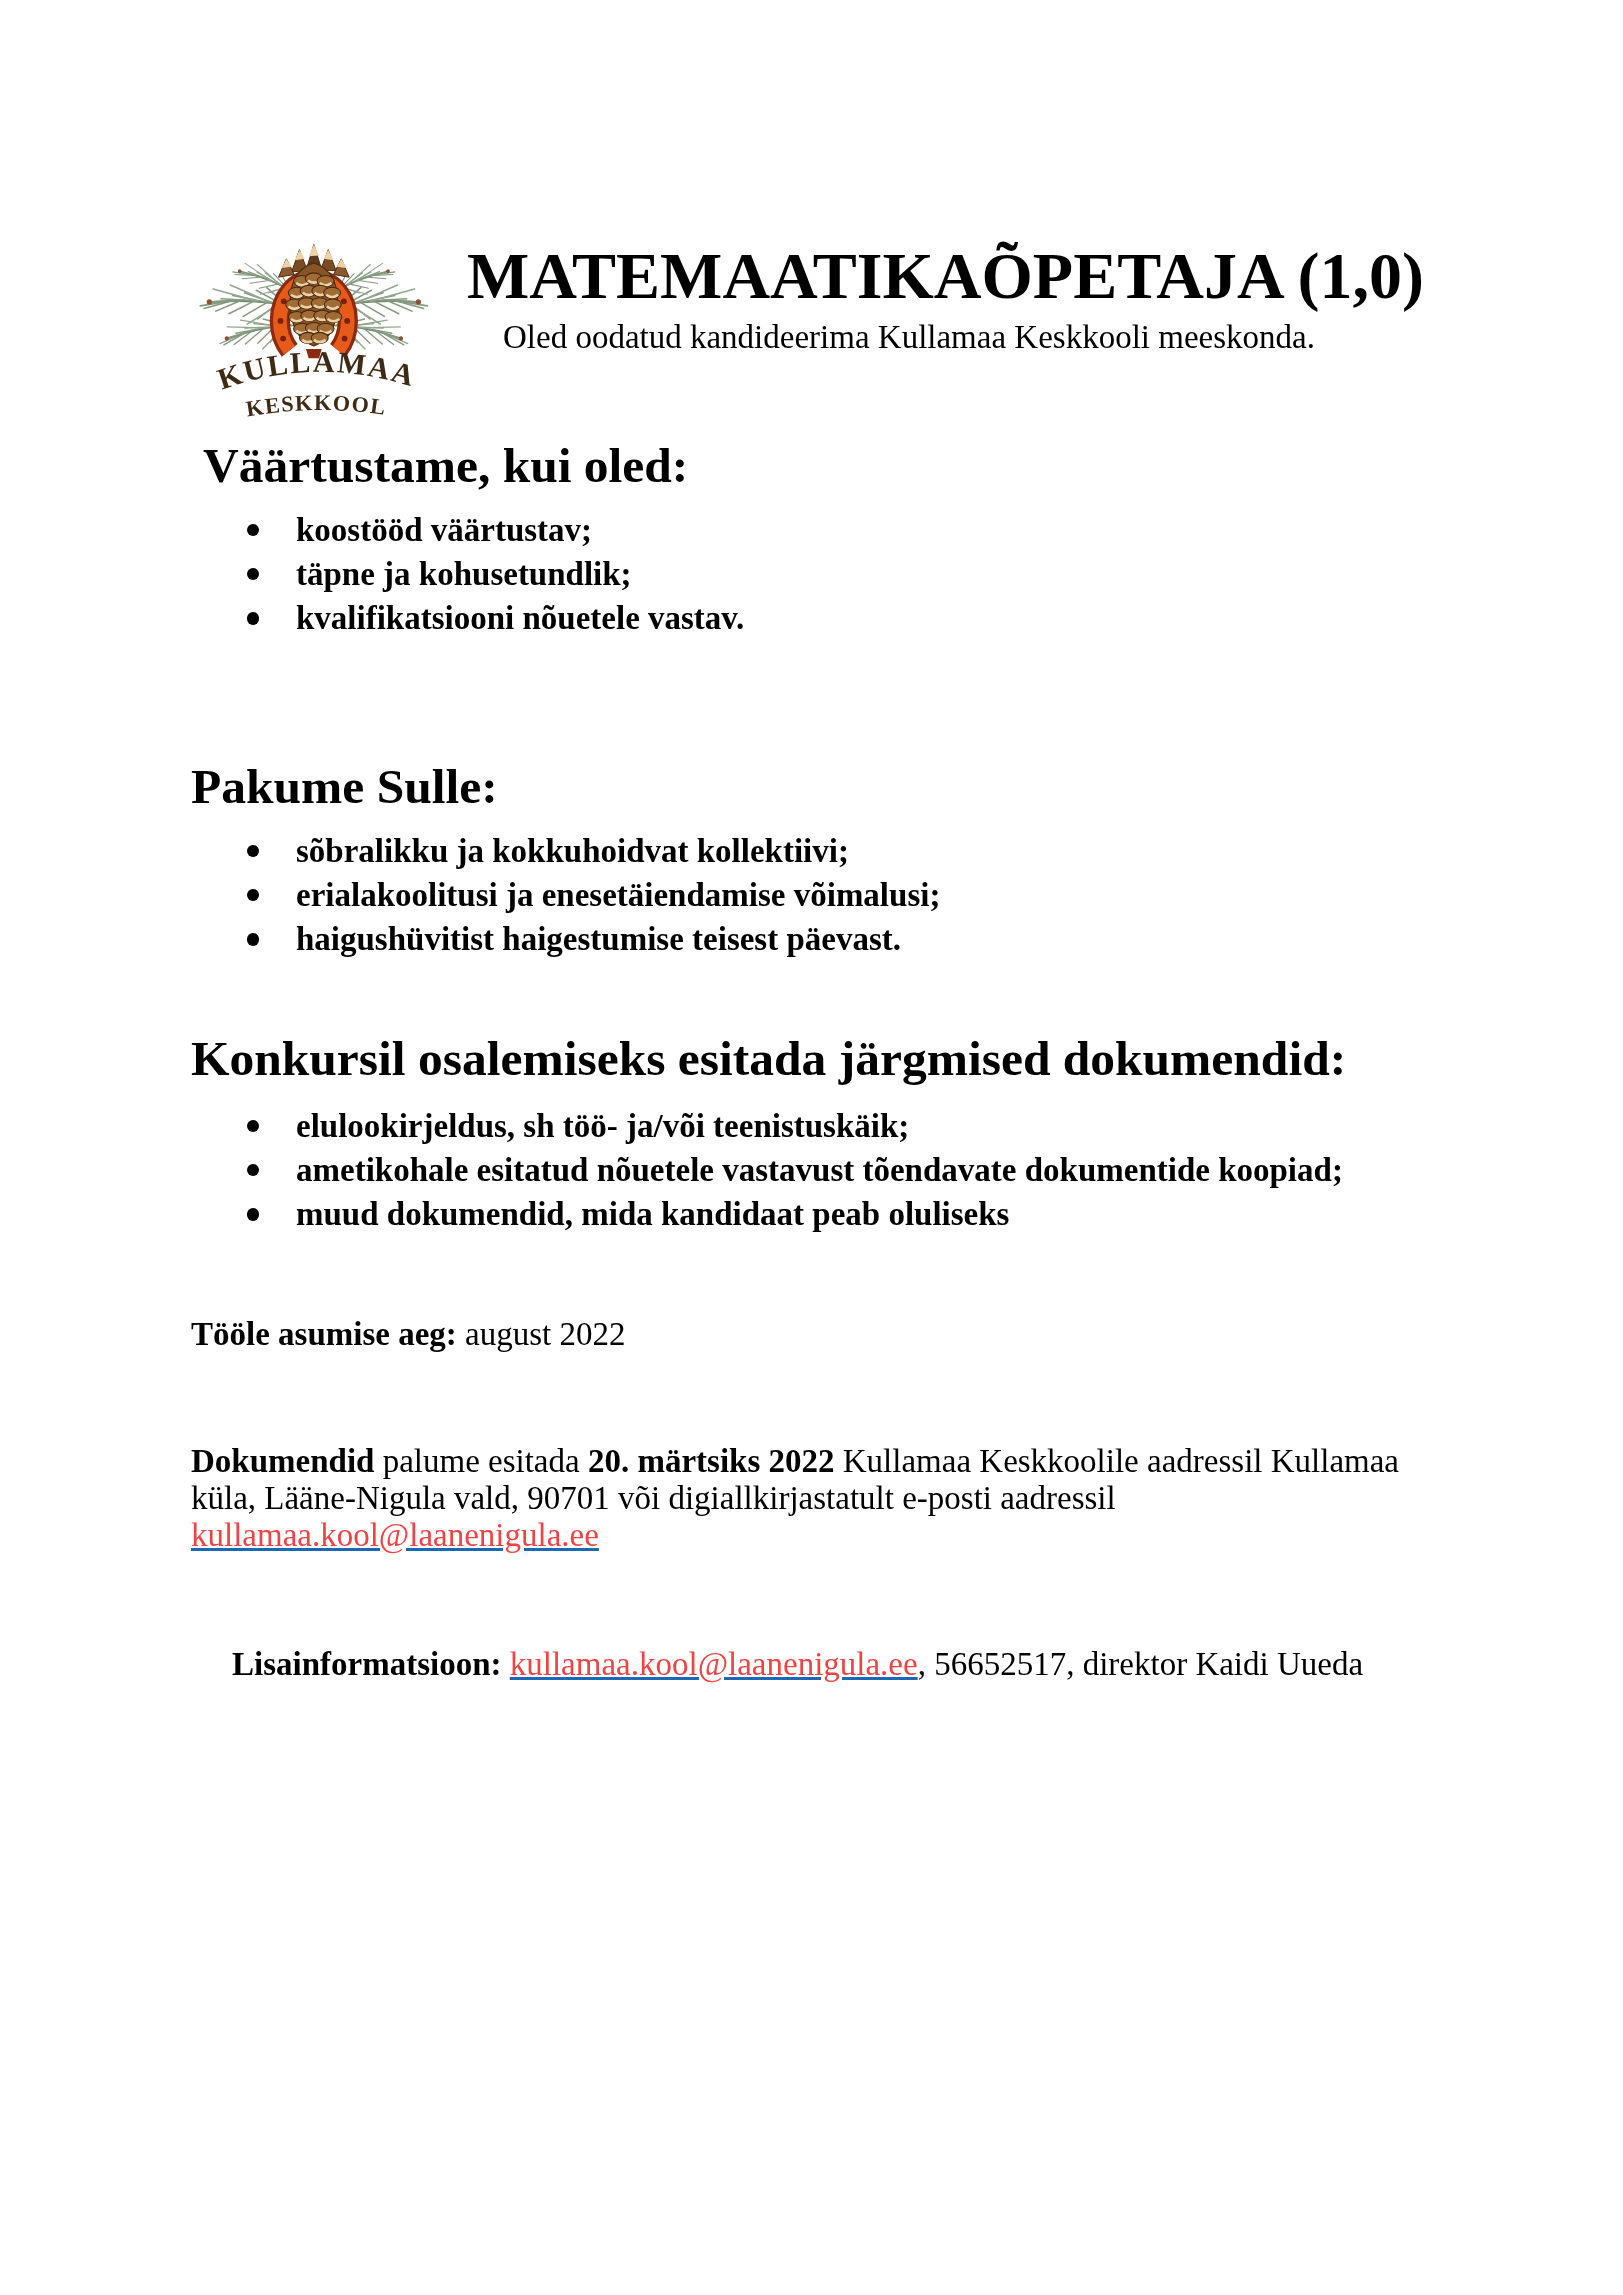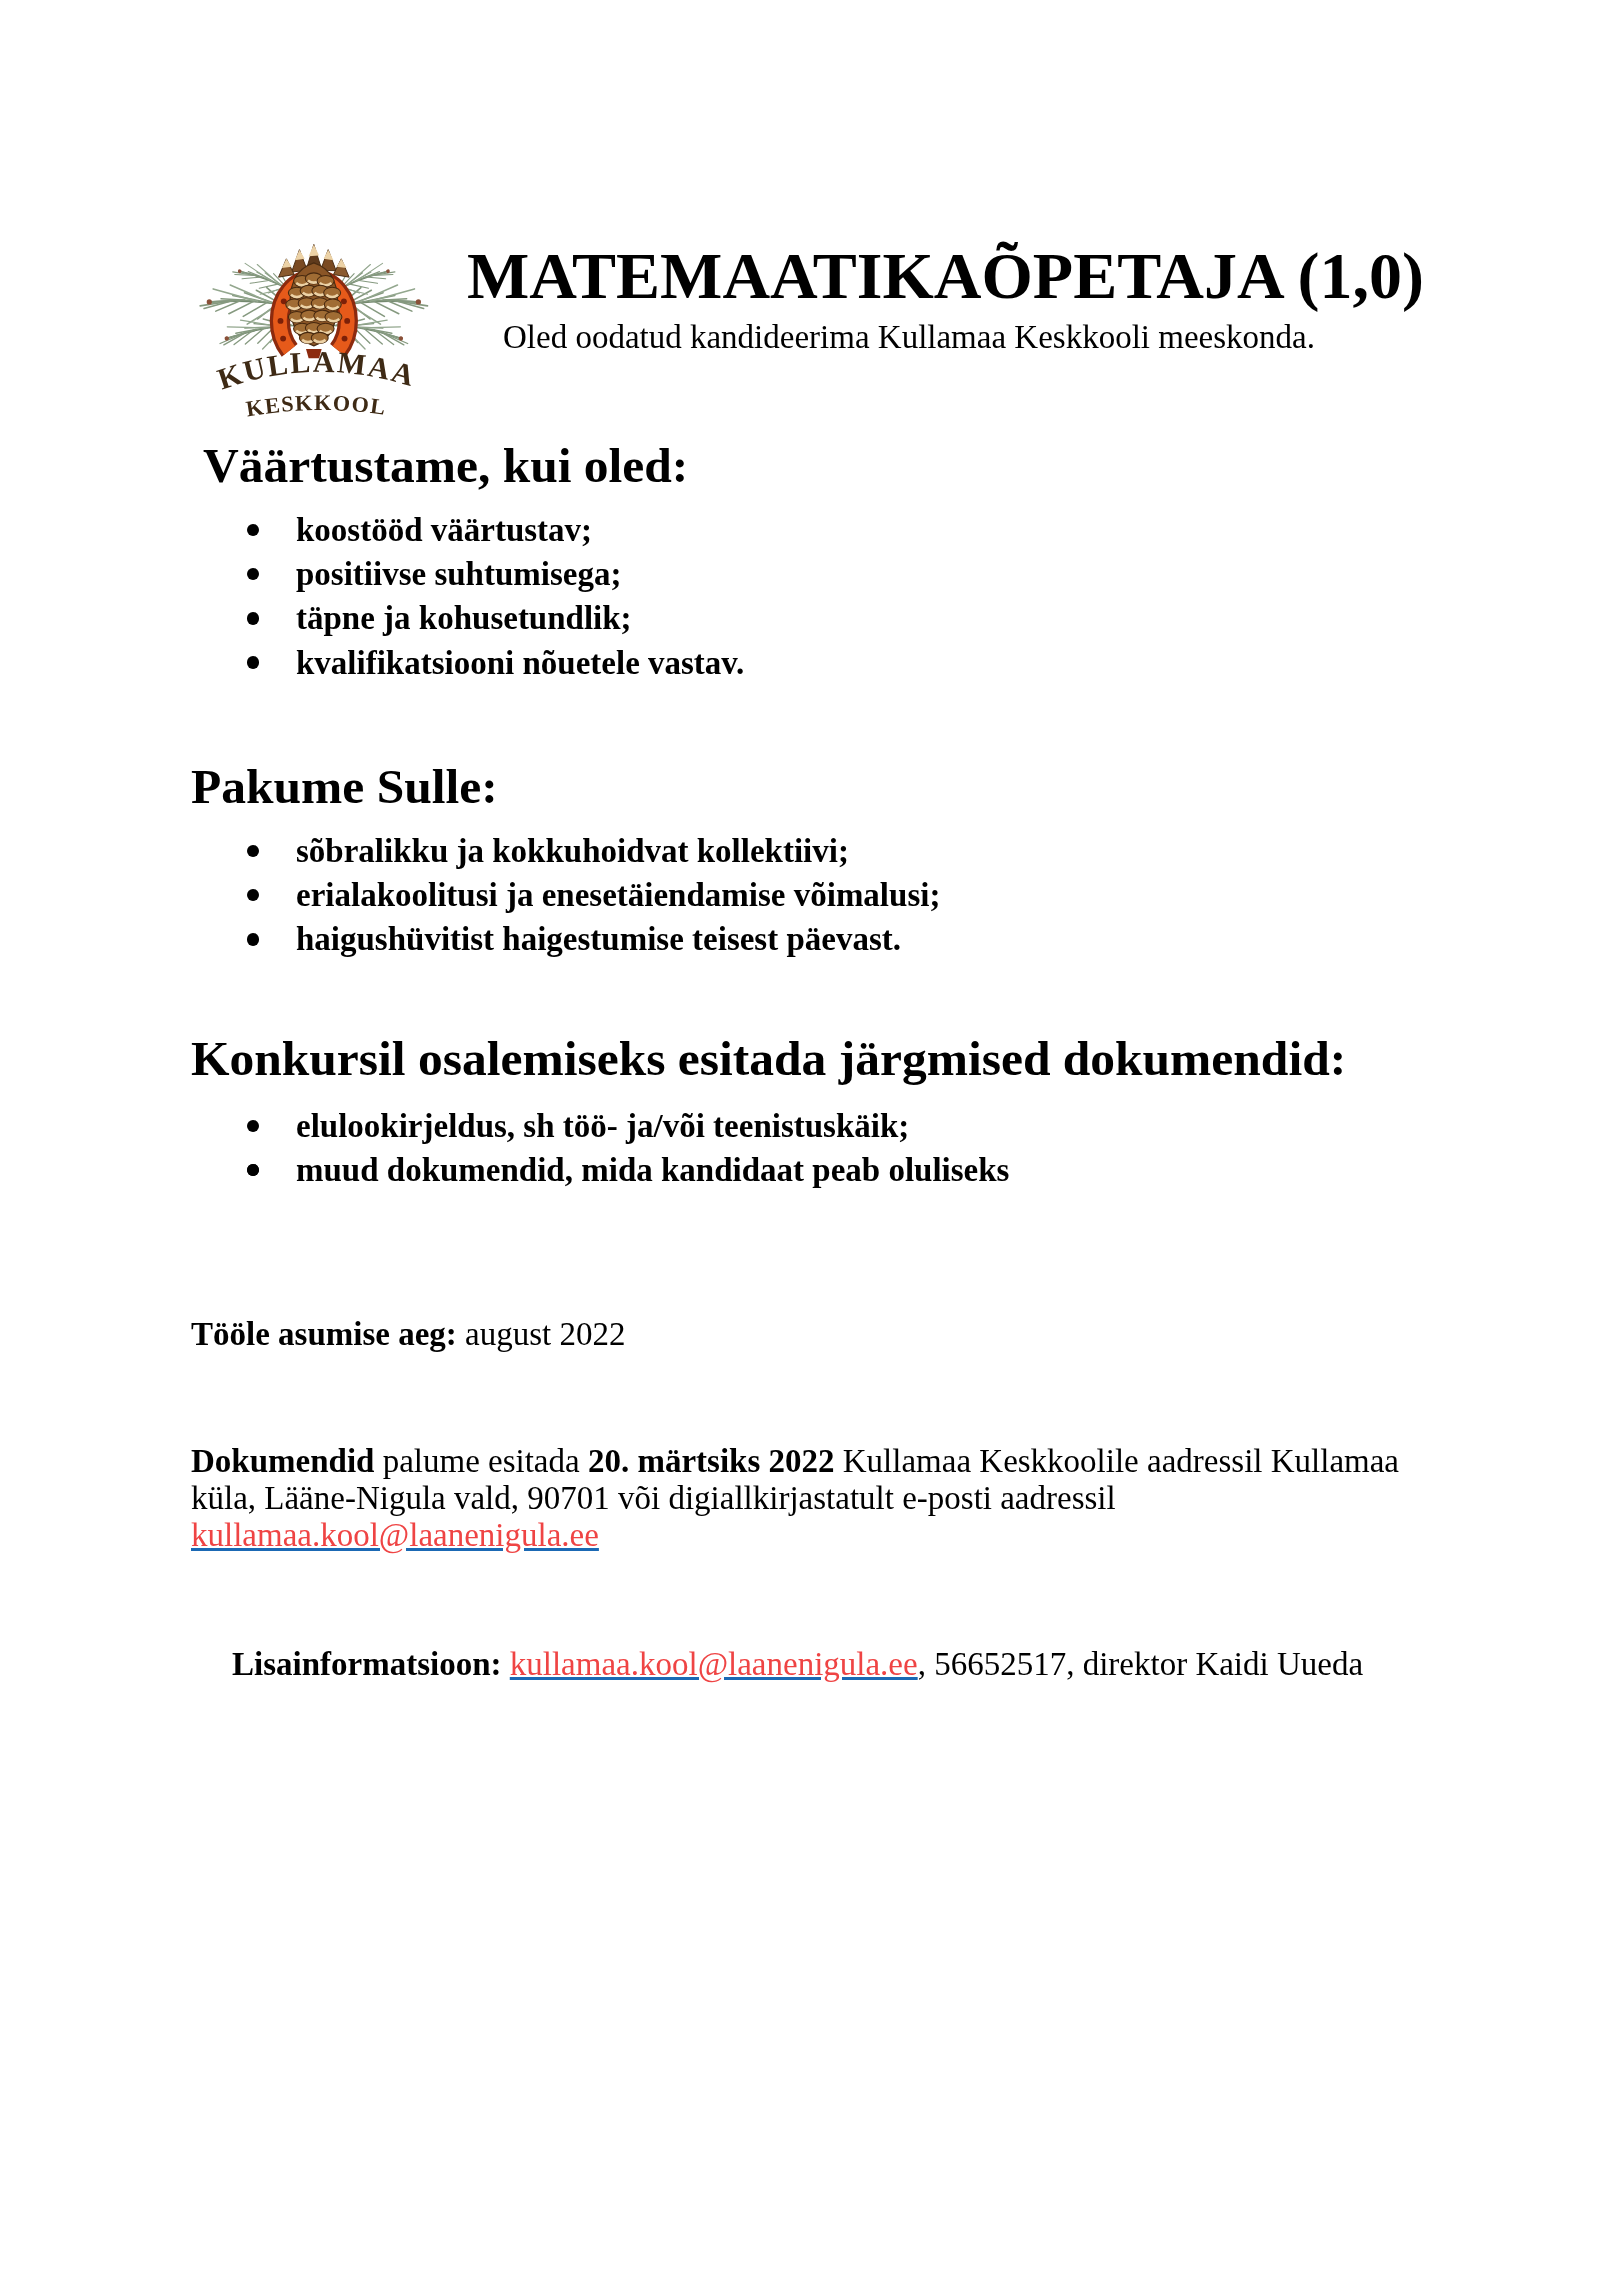--- a/index.html
+++ b/index.html
@@ -162,36 +162,35 @@
     </text>
   </svg>
 </div>
 
 <h1 class="abs title line">MATEMAATIKAÕPETAJA (1,0)</h1>
 <p class="abs subtitle line">Oled oodatud kandideerima Kullamaa Keskkooli meeskonda.</p>
 
 <h2 class="abs h-sec1 line">Väärtustame, kui oled:</h2>
 <ul class="abs blist list-sec1">
   <li><span class="dot"></span><span>koostööd väärtustav;</span></li>
-  <li><span class="dot"></span><span>positiivse suhtumisega;</span></li>
   <li><span class="dot"></span><span>täpne ja kohusetundlik;</span></li>
   <li><span class="dot"></span><span>kvalifikatsiooni nõuetele vastav.</span></li>
 </ul>
 
 <h2 class="abs h-sec2 line">Pakume Sulle:</h2>
 <ul class="abs blist list-sec2">
   <li><span class="dot"></span><span>sõbralikku ja kokkuhoidvat kollektiivi;</span></li>
   <li><span class="dot"></span><span>erialakoolitusi ja enesetäiendamise võimalusi;</span></li>
   <li><span class="dot"></span><span>haigushüvitist haigestumise teisest päevast.</span></li>
 </ul>
 
 <h2 class="abs h-sec3 line">Konkursil osalemiseks esitada järgmised dokumendid:</h2>
 <ul class="abs blist list-sec3">
   <li><span class="dot"></span><span>elulookirjeldus, sh töö- ja/või teenistuskäik;</span></li>
-  <li><span class="dot"></span></li>
+  <li><span class="dot"></span><span>ametikohale esitatud nõuetele vastavust tõendavate dokumentide koopiad;</span></li>
   <li><span class="dot"></span><span>muud dokumendid, mida kandidaat peab oluliseks</span></li>
 </ul>
 
 <p class="abs start-line line"><b>Tööle asumise aeg:</b><span> august 2022</span></p>
 
 <p class="abs submit-par para"><b>Dokumendid</b><span> palume esitada </span><b>20. märtsiks 2022</b><span> Kullamaa Keskkoolile aadressil Kullamaa</span><br><span>küla, Lääne-Nigula vald, 90701 või digiallkirjastatult e-posti aadressil</span><br><a class="link">kullamaa.kool@laanenigula.ee</a></p>
 
 <p class="abs contact line"><b>Lisainformatsioon: </b><a class="link">kullamaa.kool@laanenigula.ee</a><span>, 56652517, direktor Kaidi Uueda</span></p>
 
 

